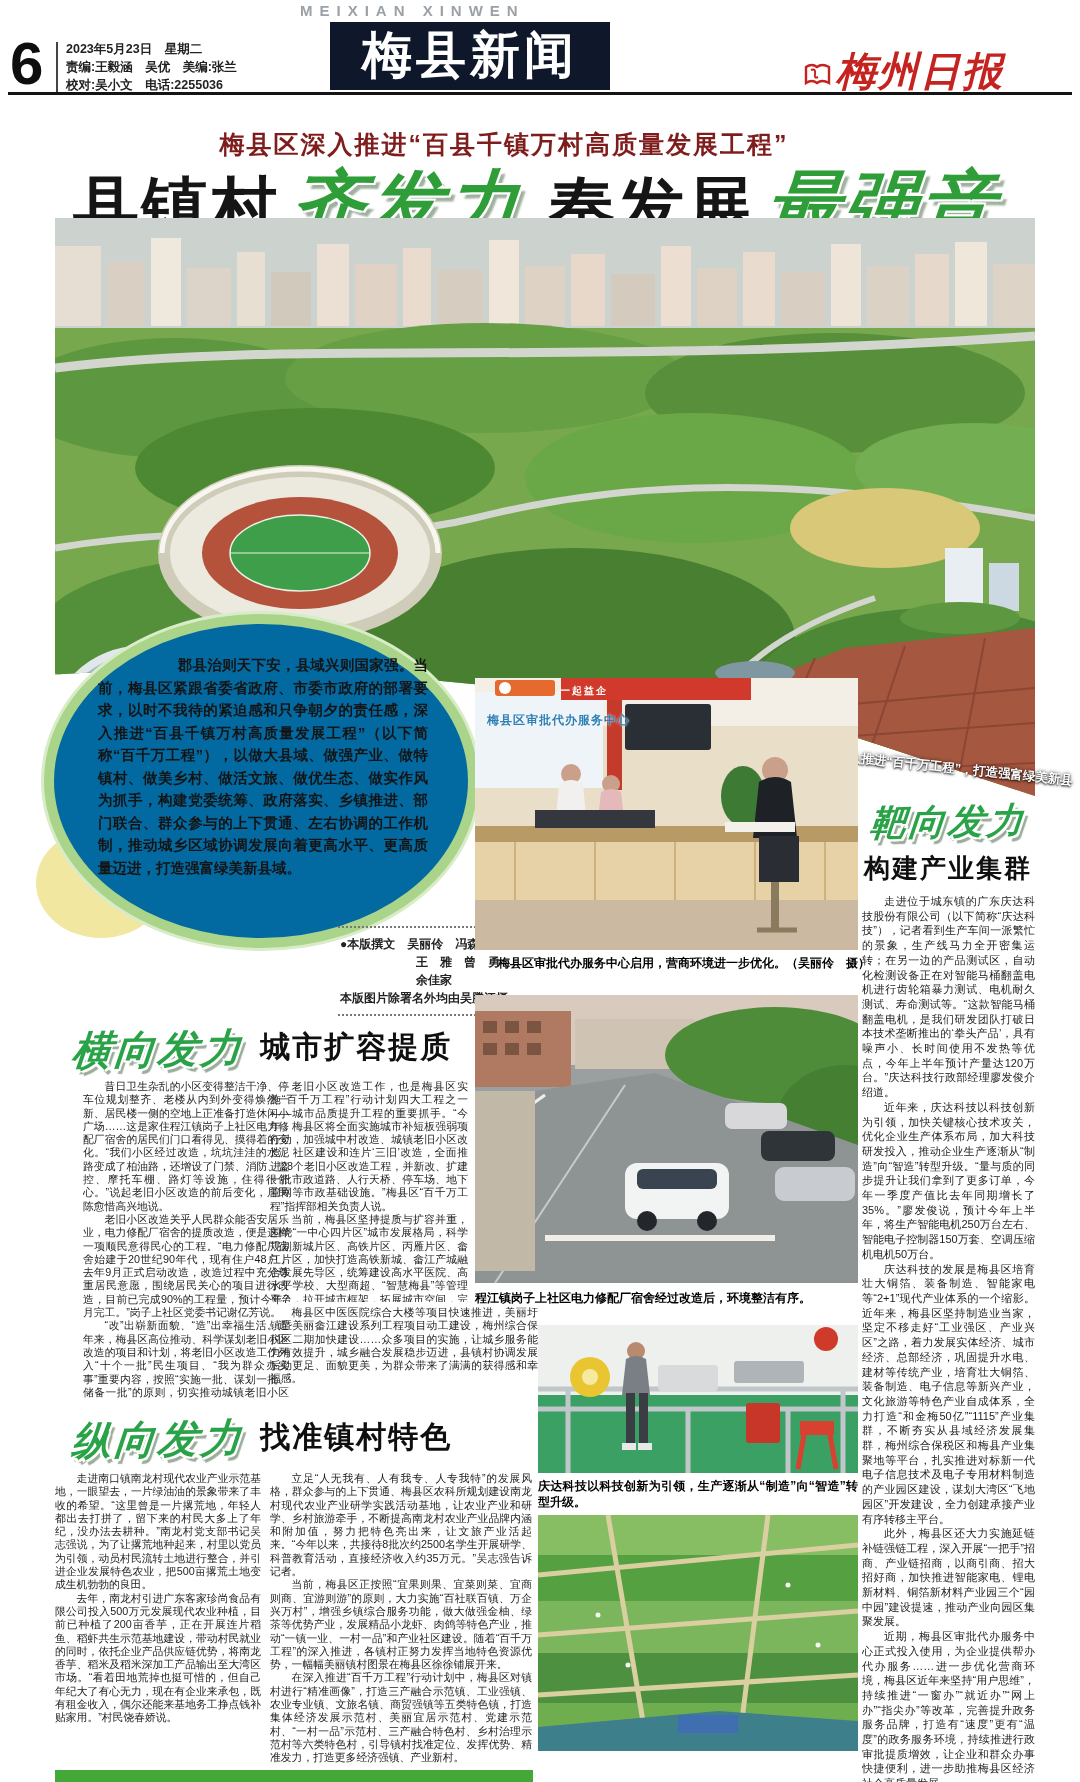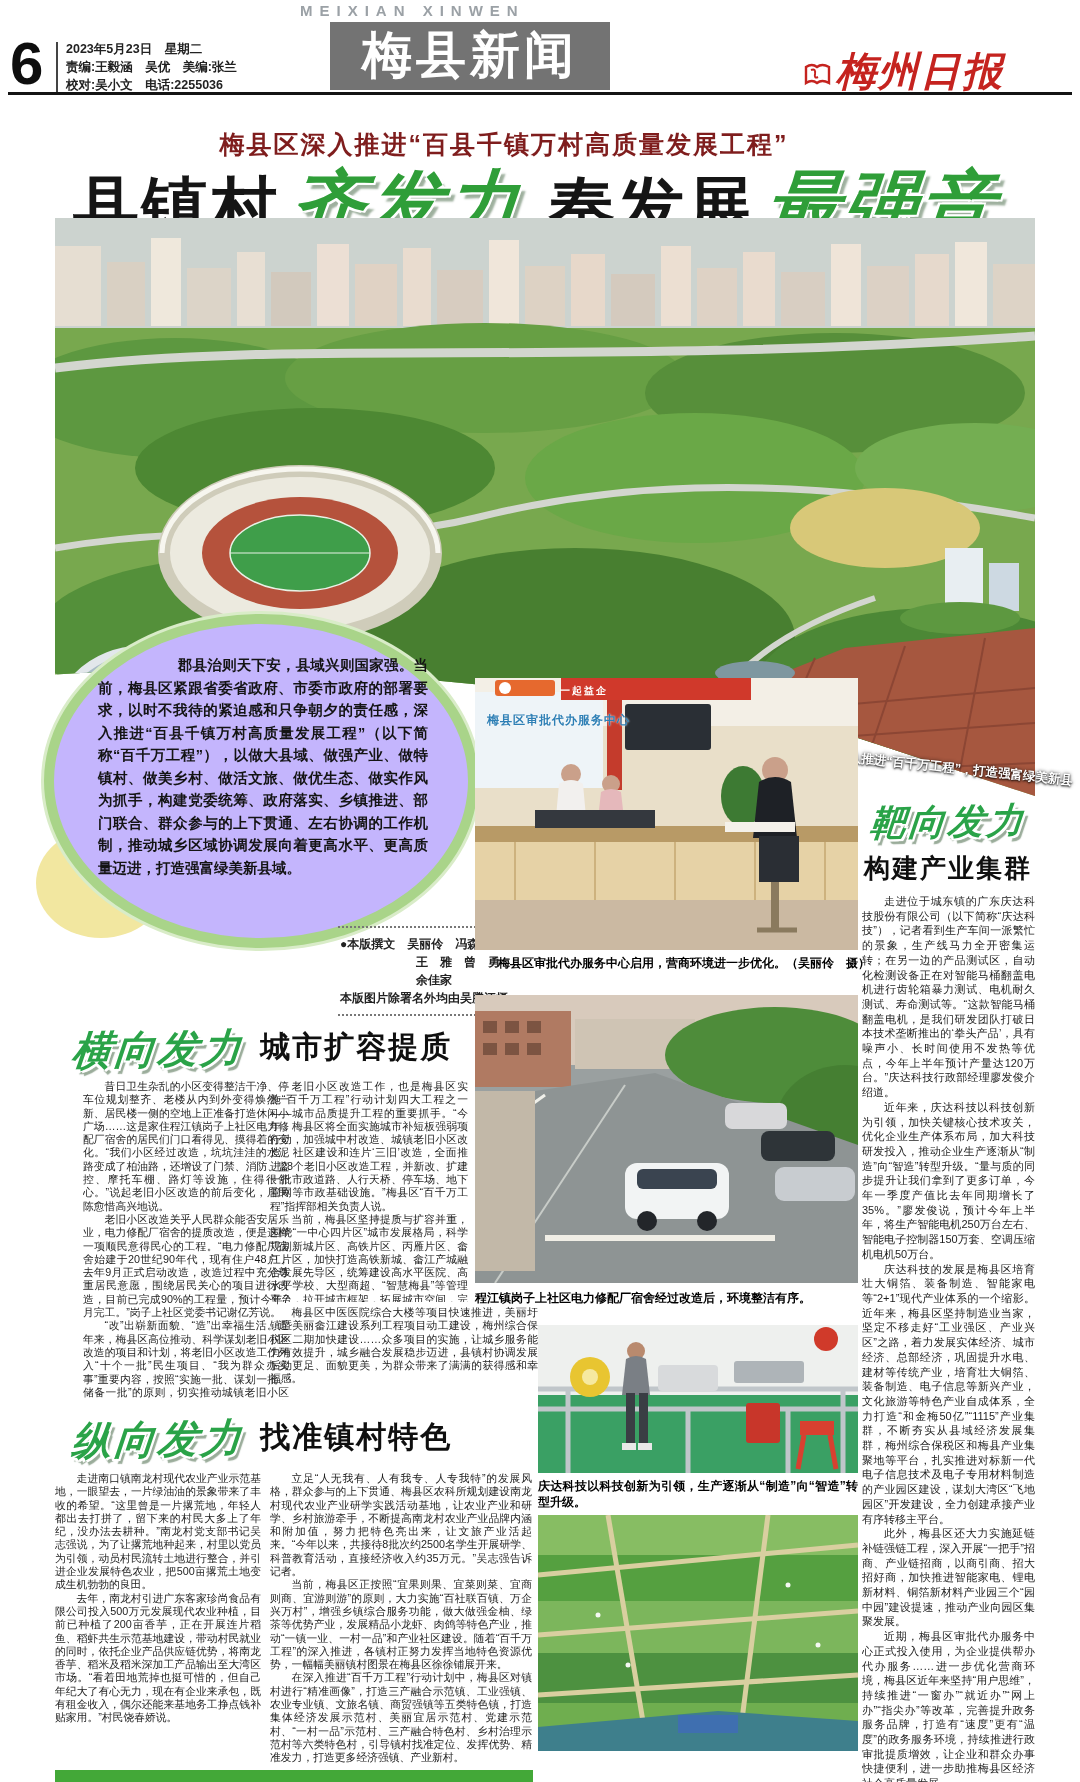--- a/index.html
+++ b/index.html
@@ -29,21 +29,21 @@
   .bigtitle .green-callig{font-size:74px;margin:0 10px;}
   
   .hero{left:55px;top:218px;width:980px;height:578px;
         clip-path:polygon(0 0,100% 0,100% 100%,64% 80%,45% 81%,20% 77%,0 79%);}
   .hero svg{display:block;width:100%;height:100%;}
   .hero-caption{left:800px;top:744px;width:290px;font-size:12.5px;font-weight:bold;color:#fff;
       transform:rotate(6deg);transform-origin:left top;
       text-shadow:0 1px 2px rgba(0,0,0,.9),0 0 4px rgba(0,0,0,.7);}
   
   .yellow-blob{left:36px;top:828px;width:130px;height:110px;border-radius:50%;background:#f2e7a0;}
-  .intro-circle{left:44px;top:614px;width:434px;height:334px;border-radius:50%;background:#c4b5fd;
+  .intro-circle{left:44px;top:614px;width:434px;height:334px;border-radius:50%;background:#0369a1;
       border:10px solid #a9d489;box-sizing:border-box;box-shadow:0 0 0 3px #d9ecc8;}
   .intro-text{padding:30px 40px 20px 44px;font-size:14.5px;font-weight:bold;line-height:22.5px;
       text-align:justify;color:#141414;}
   .intro-text p{margin:0;text-indent:5.5em;}
   
   .byline{left:338px;top:926px;width:214px;border-top:2px dotted #777;border-bottom:2px dotted #777;
       padding:7px 2px;font-size:12px;line-height:18px;font-weight:bold;color:#222;}
   .byline .ind{padding-left:76px;}
   
   .sec-head{text-align:center;white-space:nowrap;}
@@ -70,21 +70,21 @@
 <div id="paper">
 
   <div class="abs pagenum">6</div>
   <div class="abs hdr-div"></div>
   <div class="abs pubinfo">
     <div>2023年5月23日　星期二</div>
     <div>责编:王毅涵　吴优　美编:张兰</div>
     <div>校对:吴小文　电话:2255036</div>
   </div>
   <div class="abs banner-en">MEIXIAN XINWEN</div>
-  <div class="abs banner" style="background:#737373;text-align:center;">梅县新闻</div>
+  <div class="abs banner" style="background:#0f172a;text-align:center;">梅县新闻</div>
   <div class="abs masthead" style="color:#c5231f;">
     <span class="mark">
       <svg width="30" height="30" viewBox="0 0 30 30">
           <path d="M4 24 L4 8 Q10 4 15 8 Q20 4 27 8 L27 24 Q20 20 15 24 Q10 20 4 24 Z" fill="none" stroke="#c5231f" stroke-width="2.4"></path>
           <path d="M9 11 Q14 9 13 15 Q12 20 16 18" fill="none" stroke="#c5231f" stroke-width="2"></path>
         </svg>
     </span><span>梅州日报</span>
   </div>
   <div class="abs hdr-rule"></div>
 

